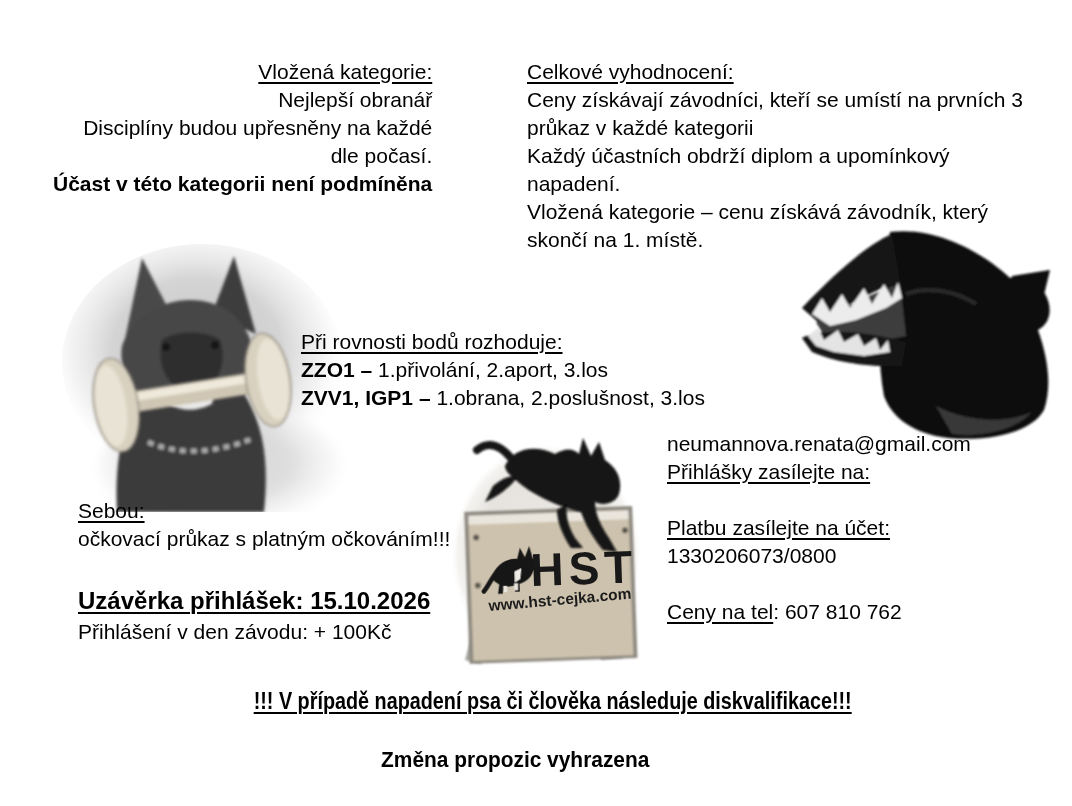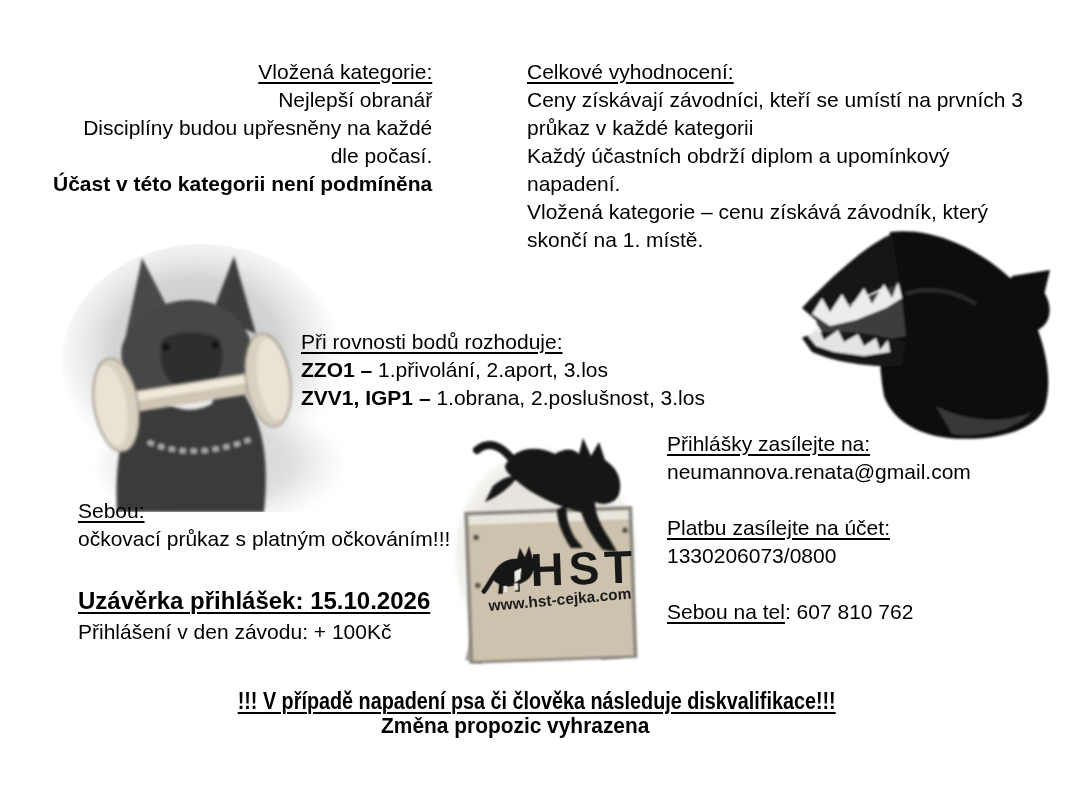--- a/index.html
+++ b/index.html
@@ -150,40 +150,40 @@
     <div class="line">skončí na 1. místě.</div>
   </div>
 
   <div class="blk" style="left:301px;top:328px;">
     <div class="line"><span class="u">Při rovnosti bodů rozhoduje:</span></div>
     <div class="line"><span class="b">ZZO1 – </span><span>1.přivolání, 2.aport, 3.los</span></div>
     <div class="line"><span class="b">ZVV1, IGP1 – </span><span>1.obrana, 2.poslušnost, 3.los</span></div>
   </div>
 
   <div class="blk" style="left:667px;top:430px;">
+    <div class="line">neumannova.renata@gmail.com</div>
     <div class="line"><span class="u">Přihlášky zasílejte na:</span></div>
-    <div class="line">neumannova.renata@gmail.com</div>
     <div class="sp"></div>
     <div class="line"><span class="u">Platbu zasílejte na účet:</span></div>
     <div class="line">1330206073/0800</div>
     <div class="sp"></div>
-    <div class="line"><span class="u">Sebou na tel</span><span>: 607 810 762</span></div>
+    <div class="line"><span class="u">Ceny na tel</span><span>: 607 810 762</span></div>
   </div>
 
   <div class="blk" style="left:78px;top:497px;">
     <div class="line"><span class="u">Sebou:</span></div>
     <div class="line">očkovací průkaz s platným očkováním!!!</div>
   </div>
 
   <div class="blk" style="left:78px;top:584px;">
     <div class="line big"><span class="u">Uzávěrka přihlášek: 15.10.2026</span></div>
     <div class="line">Přihlášení v den závodu: + 100Kč</div>
   </div>
 
-  <div class="blk center warning" style="left:0;top:686px;width:1025px;padding-left:24px;">
+  <div class="blk center warning" style="left:16px;top:686px;width:1025px;padding-left:24px;">
     <span class="squeeze"><span class="u">!!! V případě napadení psa či člověka následuje diskvalifikace!!!</span></span>
   </div>
 
-  <div class="blk center note" style="left:0;top:712px;width:1030px;">
+  <div class="blk center note" style="left:0;top:746px;width:1030px;">
     <span class="nsqueeze">Změna propozic vyhrazena</span>
   </div>
 
 </div>
 
 </body></html>

